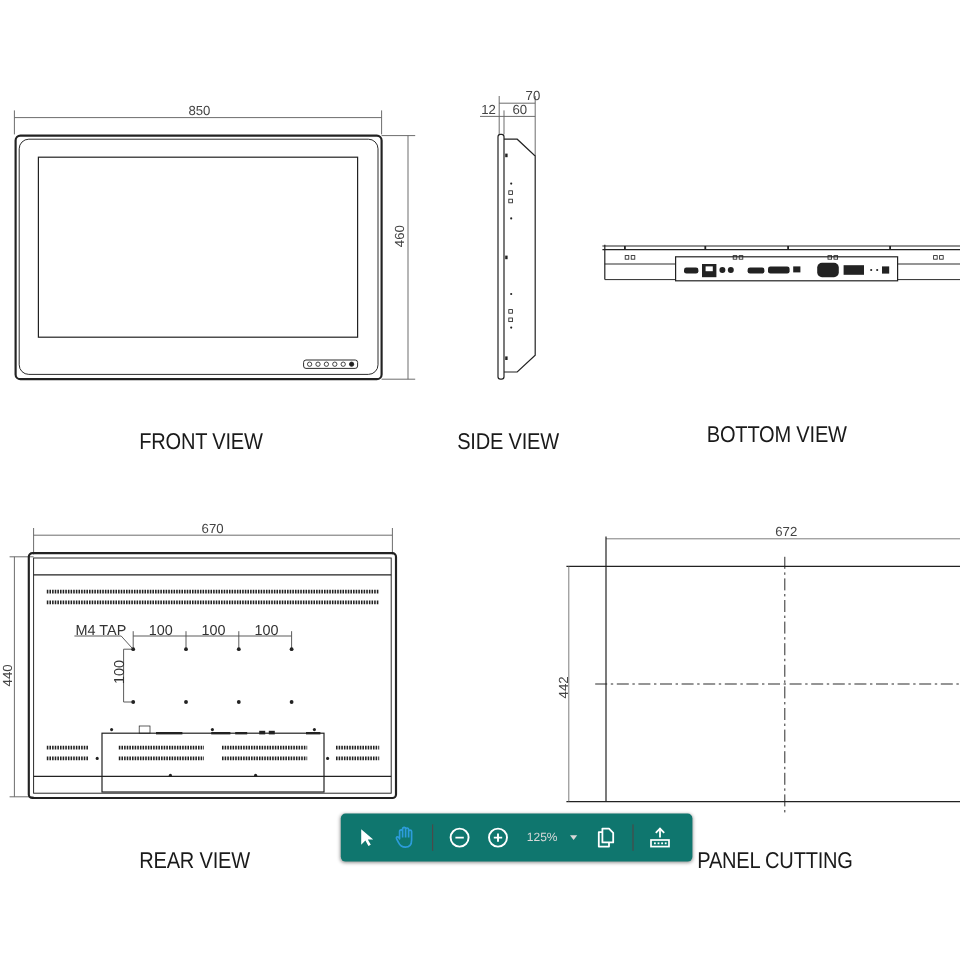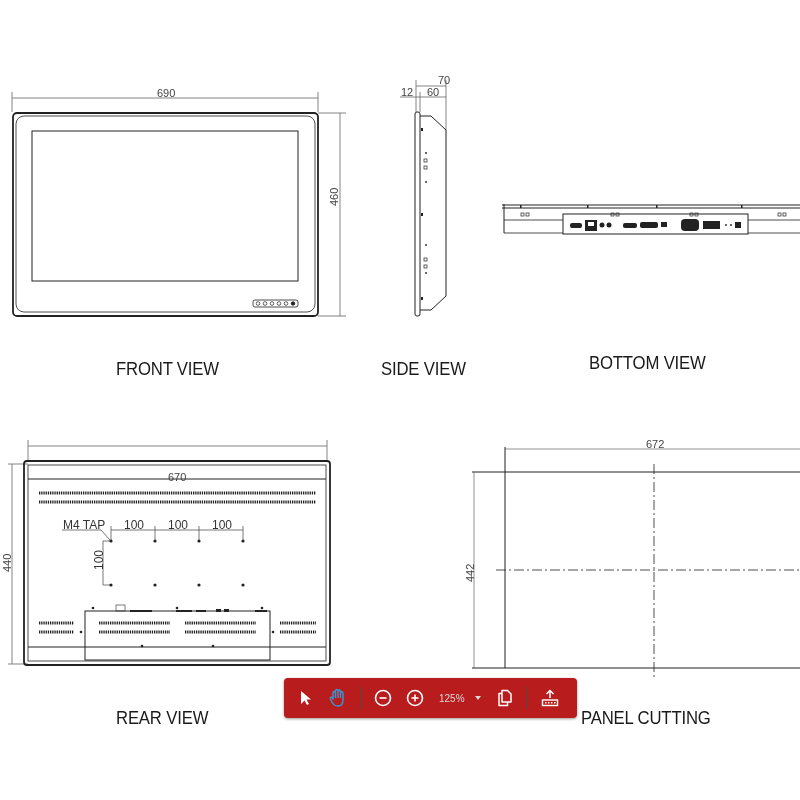--- a/index.html
+++ b/index.html
@@ -1,21 +1,21 @@
 <!DOCTYPE html>
 <html><head>
 <meta charset="utf-8">
 <style>
   html, body { margin:0; padding:0; }
   body { width:800px; height:800px; position:relative; background:#ffffff; overflow:hidden; font-family:"Liberation Sans", sans-serif; color:#222; }
   .dim-text { position:absolute; font-family:"Liberation Sans", sans-serif; font-size:11px; color:#444; }
   .view-label { position:absolute; font-family:"Liberation Sans", sans-serif; font-size:19px; color:#1a1a1a; transform:scaleX(0.88); transform-origin:left top; letter-spacing:-0.2px; }
   svg { position:absolute; left:0; top:0; }
   
-  .toolbar { position:absolute; left:284px; top:678px; width:293px; height:40px; background:#b91c1c; border-radius:4px; display:flex; align-items:center; box-shadow:0 1px 3px rgba(0,0,0,0.4); }
+  .toolbar { position:absolute; left:284px; top:678px; width:293px; height:40px; background:#0f766e; border-radius:4px; display:flex; align-items:center; box-shadow:0 1px 3px rgba(0,0,0,0.4); }
   .tb-btn { width:32px; height:32px; display:flex; align-items:center; justify-content:center; cursor:pointer; }
   .tb-sep { width:1px; height:22px; background:#4a4a4a; margin:0 6px; }
   .zoom-val { color:#d8d8d8; font-size:10px; font-family:"Liberation Sans", sans-serif; display:flex; align-items:center; gap:10px; padding:0 8px; height:32px; cursor:pointer; }
   .caret { width:0; height:0; border-left:3px solid transparent; border-right:3px solid transparent; border-top:4px solid #d8d8d8; }
 </style>
 </head>
 <body>
 
 <svg width="800" height="800">
   <g stroke="#222" fill="none">
@@ -180,26 +180,26 @@
       <line x1="505" y1="447" x2="505" y2="668" stroke-width="1"></line>
       <line x1="472" y1="472" x2="800" y2="472" stroke-width="1"></line>
       <line x1="472" y1="668" x2="800" y2="668" stroke-width="1"></line>
       <line x1="474" y1="472" x2="474" y2="668" stroke="#777" stroke-width="0.8"></line>
       <line x1="654" y1="464" x2="654" y2="680" stroke-width="0.8" stroke-dasharray="10 3 2 3"></line>
       <line x1="496" y1="570" x2="800" y2="570" stroke-width="0.8" stroke-dasharray="10 3 2 3"></line>
     </g>
   </g>
 </svg>
 
-<div class="dim-text" style="left:157px;top:87px;">690</div>
+<div class="dim-text" style="left:157px;top:87px;">850</div>
 <div class="dim-text" style="left:328px;top:206px;transform:rotate(-90deg);transform-origin:left top;">460</div>
 <div class="dim-text" style="left:424px;top:74px;margin-left:14px;">70</div>
 <div class="dim-text" style="left:401px;top:86px;">12</div>
 <div class="dim-text" style="left:427px;top:86px;">60</div>
-<div class="dim-text" style="left:168px;top:435px;margin-top:36px;">670</div>
+<div class="dim-text" style="left:168px;top:435px;">670</div>
 <div class="dim-text" style="left:1px;top:572px;transform:rotate(-90deg);transform-origin:left top;">440</div>
 <div class="dim-text" style="left:63px;top:518px;font-size:12px;color:#333;">M4 TAP</div>
 <div class="dim-text" style="left:124px;top:518px;font-size:12px;color:#333;">100</div>
 <div class="dim-text" style="left:168px;top:518px;font-size:12px;color:#333;">100</div>
 <div class="dim-text" style="left:212px;top:518px;font-size:12px;color:#333;">100</div>
 <div class="dim-text" style="left:92px;top:570px;font-size:12px;color:#333;transform:rotate(-90deg);transform-origin:left top;">100</div>
 <div class="dim-text" style="left:646px;top:438px;">672</div>
 <div class="dim-text" style="left:464px;top:582px;transform:rotate(-90deg);transform-origin:left top;">442</div>
 
 <div class="view-label" style="left:116px;top:358px;">FRONT VIEW</div>

